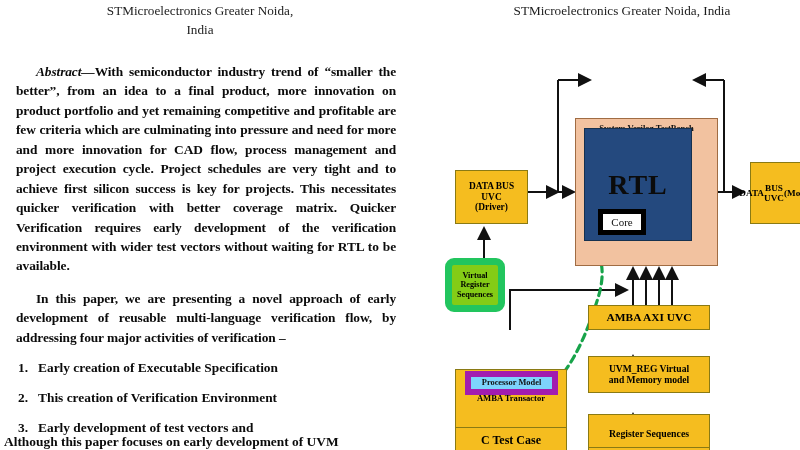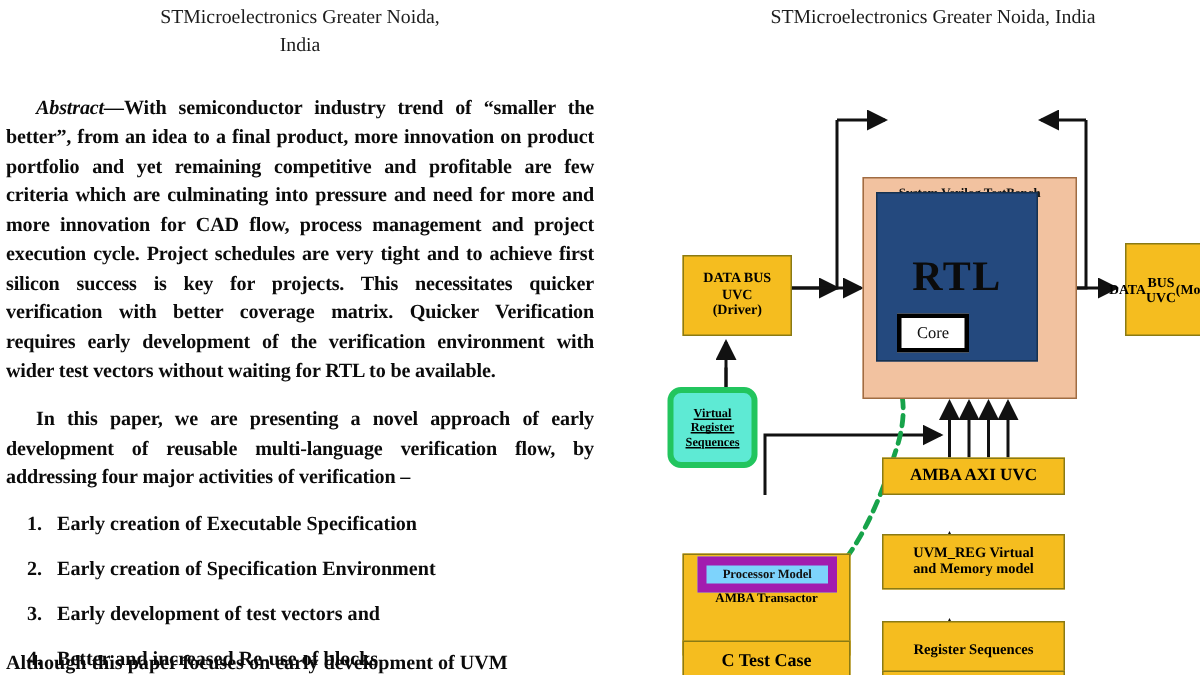--- a/index.html
+++ b/index.html
@@ -27,21 +27,21 @@
 
   .body-text{
     position:absolute;left:4px;top:62px;width:392px;
   }
   .para{
     font-size:13.4px;
     line-height:1.45;
     font-weight:bold;
     color:#0b0b0b;
     text-align:justify;
-    margin:0 0 13px 0;
+    margin:0 0 13px 12px;
     letter-spacing:-0.1px;
   }
   .para.indent{text-indent:20px;}
   .abstract-lead{font-style:italic;font-weight:bold;}
 
   .numlist{margin:0;padding:0;list-style:none;}
   .numlist li{
     font-size:13.4px;
     font-weight:bold;
     color:#0b0b0b;
@@ -73,25 +73,25 @@
     position:absolute;
     box-sizing:border-box;
     display:flex;align-items:center;justify-content:center;
     text-align:center;
     font-weight:bold;
     color:#000;
     font-family:"Liberation Serif","DejaVu Serif",serif;
     line-height:1.12;
   }
   .b-orange{background:#F5BD1F;border:1px solid #8a7a14;}
-  .b-yellow{background:#5eead4;border:4px solid #22c55e;border-radius:9px;text-decoration:underline;}
+  .b-yellow{background:#84cc16;border:7px solid #22c55e;border-radius:9px;}
   .b-peach{background:#F2C2A0;border:1px solid #a06c43;}
   .b-navy{background:#24497E;border:1px solid #16314f;color:#0b0b0b;}
   .b-green{background:#7dd3fc;border:6px solid #a21caf;color:#111;}
-  .b-white{background:#ffffff;border:3px solid #000000;color:#111;font-weight:normal;}
+  .b-white{background:#ffffff;border:5px solid #000000;color:#111;font-weight:normal;}
 
   .lbl-top{
     position:absolute;left:0;right:0;top:5px;text-align:center;
     font-weight:bold;font-size:8.6px;color:#111;
   }
   svg.wires{position:absolute;left:0;top:0;width:400px;height:450px;overflow:visible;}
 </style>
 </head>
 <body>
 
@@ -109,21 +109,21 @@
 
       <p class="para indent">In this paper, we are presenting a novel approach of early development of reusable multi-language verification flow, by addressing four major activities of verification –</p>
 
       <ul class="numlist">
         <li>
           <span class="num">1.</span>
           <span class="txt">Early creation of Executable Specification</span>
         </li>
         <li>
           <span class="num">2.</span>
-          <span class="txt">Early creation of Specification Environment</span>
+          <span class="txt">This creation of Verification Environment</span>
         </li>
         <li>
           <span class="num">3.</span>
           <span class="txt">Early development of test vectors and</span>
         </li>
         <li>
           <span class="num">4.</span>
           <span class="txt">Better and increased Re-use of blocks</span>
         </li>
       </ul>

